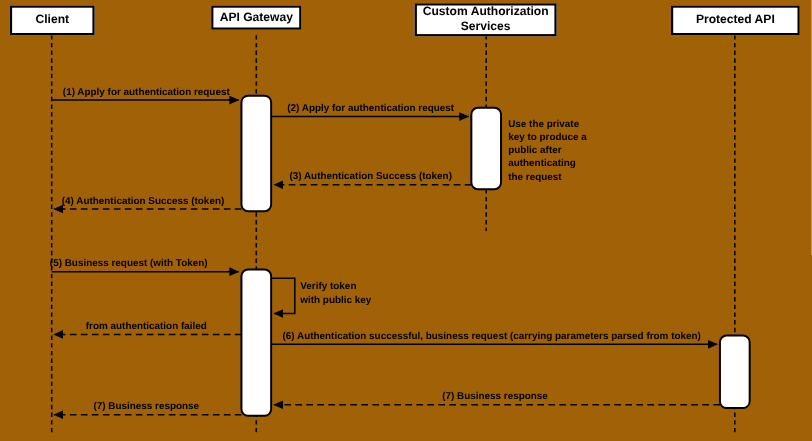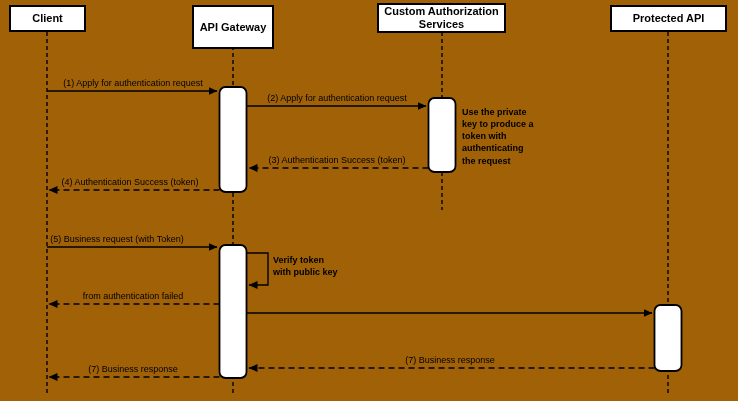--- a/index.html
+++ b/index.html
@@ -50,21 +50,21 @@
     font-weight: bold;
     font-size: 11px;
     line-height: 1.15;
     color: #000000;
     box-sizing: border-box;
   }
   .msg-label {
     position: absolute;
     transform: translateX(-50%);
     font-size: 9px;
-    font-weight: normal;
+    font-weight: bold;
     color: #000000;
     white-space: nowrap;
   }
   .block-label {
     position: absolute;
     font-size: 9px;
     font-weight: bold;
     color: #000000;
     white-space: pre-line;
     line-height: 1.35;
@@ -100,41 +100,42 @@
     <path class="msg-line" d="M246.5 253 H268 V285 H249" marker-end="url(#arrow)"></path>
     <line class="msg-line dashed" x1="219.5" y1="304" x2="49" y2="304" marker-end="url(#arrow)"></line>
     <line class="msg-line" x1="246.5" y1="313" x2="652" y2="313" marker-end="url(#arrow)"></line>
     <line class="msg-line dashed" x1="654.5" y1="368" x2="249" y2="368" marker-end="url(#arrow)"></line>
     <line class="msg-line dashed" x1="219.5" y1="377" x2="49" y2="377" marker-end="url(#arrow)"></line>
   </svg>
 
   <div class="actor-box" style="left:9px; top:5px; width:77px; height:27px;">
     <span>Client</span>
   </div>
-  <div class="actor-box" style="left:192px; top:5px; width:82px; height:44px;">
+  <div class="actor-box" style="left:192px; top:5px; width:82px; height:22px;">
     <span>API Gateway</span>
   </div>
   <div class="actor-box" style="left:377px; top:3px; width:129px; height:30px;">
     <span>Custom Authorization Services</span>
   </div>
   <div class="actor-box" style="left:610px; top:5px; width:117px; height:27px;">
     <span>Protected API</span>
   </div>
 
   <div class="msg-label" style="left:133px; top:78px;">(1) Apply for authentication request</div>
   <div class="msg-label" style="left:337px; top:93px;">(2) Apply for authentication request</div>
   <div class="msg-label" style="left:337px; top:155px;">(3) Authentication Success (token)</div>
   <div class="msg-label" style="left:130px; top:177px;">(4) Authentication Success (token)</div>
   <div class="msg-label" style="left:117px; top:234px;">(5) Business request (with Token)</div>
   <div class="msg-label" style="left:133px; top:291px;">from authentication failed</div>
+  <div class="msg-label" style="left:447px; top:300px;">(6) Authentication successful, business request (carrying parameters parsed from token)</div>
   <div class="msg-label" style="left:450px; top:355px;">(7) Business response</div>
   <div class="msg-label" style="left:133px; top:364px;">(7) Business response</div>
 
   <div class="block-label" style="left:273px; top:254px;">Verify token
 with public key</div>
 
   <div class="block-label" style="left:462px; top:106px;">Use the private
 key to produce a
-token with
+public after
 authenticating
 the request</div>
 
 </div>
 
 </body></html>

